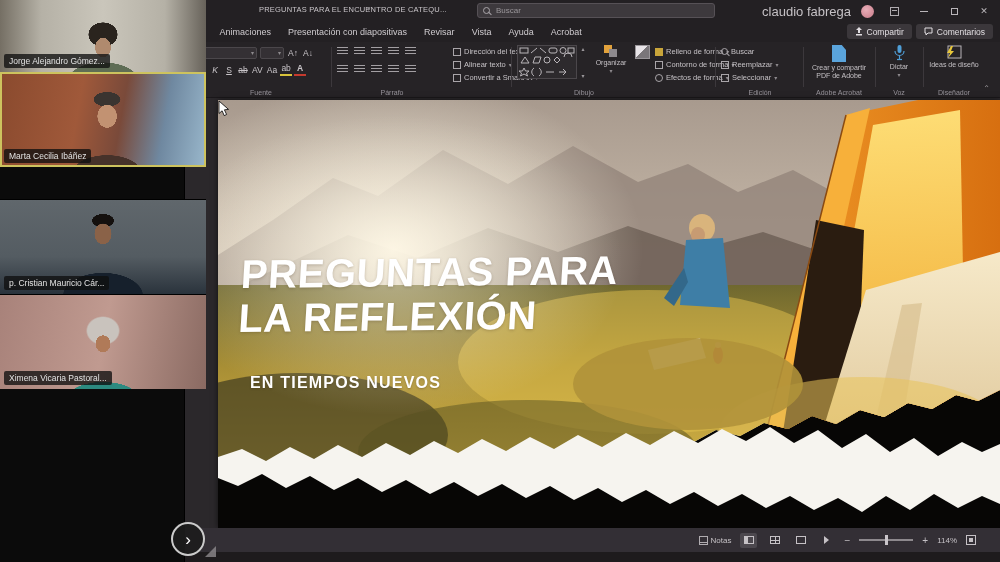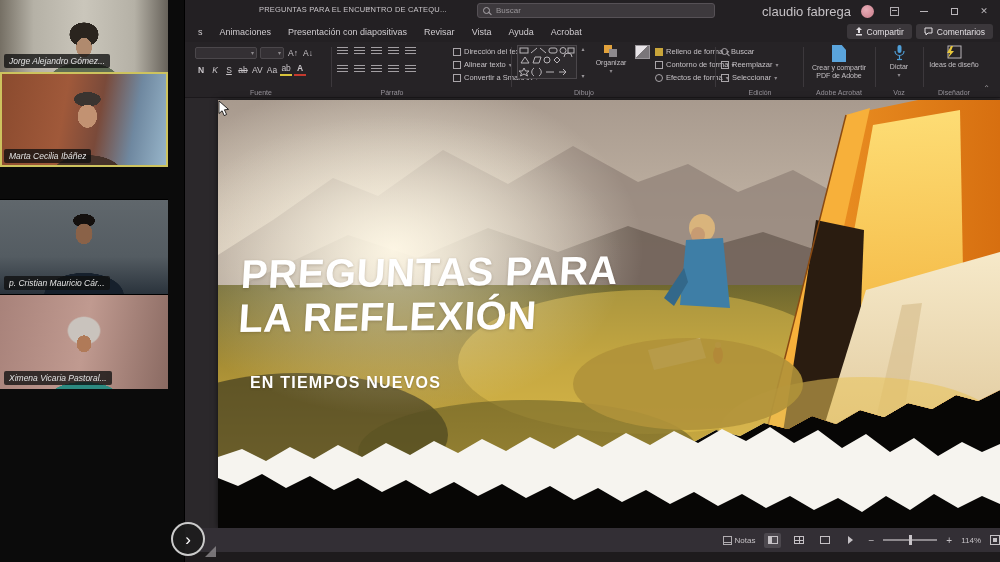--- a/index.html
+++ b/index.html
@@ -65,39 +65,39 @@
 
   
   .canvas{position:absolute;left:0;top:98px;width:100%;height:430px;background:#2b282b;}
   .slide{position:absolute;left:33px;top:2px;width:782px;height:428px;background:#fff;box-shadow:0 0 6px rgba(0,0,0,.6);overflow:hidden;}
   .slide svg{position:absolute;left:0;top:0;}
   .slide-title{position:absolute;left:22px;top:150px;color:#fff;font-weight:bold;font-size:40px;line-height:44px;letter-spacing:.5px;transform:skewX(-4deg) rotate(-.6deg);text-shadow:0 1px 3px rgba(60,40,20,.25);font-family:"DejaVu Sans",sans-serif;}
   .slide-sub{position:absolute;left:32px;top:274px;color:#fff;font-weight:bold;font-size:16px;letter-spacing:1.2px;text-shadow:0 1px 2px rgba(60,40,20,.3);}
   .cursor{position:absolute;left:554px;top:408px;}
 
   
-  .statusbar{position:absolute;left:0;top:528px;width:100%;height:24px;background:#332f35;display:flex;align-items:center;justify-content:flex-end;gap:9px;padding-right:0;}
+  .statusbar{position:absolute;left:0;top:528px;width:100%;height:24px;background:#332f35;display:flex;align-items:center;justify-content:flex-end;gap:9px;padding-right:24px;}
   .sb-item{display:flex;align-items:center;gap:3px;color:#c5c1c5;font-size:8px;}
   .noteicon{width:9px;height:9px;border:1px solid #b0acb0;background:linear-gradient(transparent 0 5px,#b0acb0 5px 6px,transparent 6px);}
   .viewbtn{width:17px;height:15px;display:flex;align-items:center;justify-content:center;border-radius:2px;}
   .viewbtn.sel{background:#4c484e;}
   .vicon{width:10px;height:8px;border:1px solid #c5c1c5;}
   .vicon.grid{background:linear-gradient(90deg,transparent 0 4px,#c5c1c5 4px 5px,transparent 5px),linear-gradient(transparent 0 3px,#c5c1c5 3px 4px,transparent 4px);}
   .vicon.norm{background:linear-gradient(90deg,#c5c1c5 0 3px,transparent 3px);}
   .vicon.tri{border:none;width:0;height:0;border-left:5px solid #c5c1c5;border-top:4px solid transparent;border-bottom:4px solid transparent;}
   .zoomtrack{width:54px;height:2px;background:#8d898d;position:relative;}
   .zoomknob{position:absolute;left:26px;top:-4px;width:3px;height:10px;background:#c9c5c9;}
   .zsign{color:#c5c1c5;font-size:10px;}
   .fiticon{width:10px;height:10px;border:1px solid #c5c1c5;position:relative;}
   .fiticon::after{content:"";position:absolute;inset:2px;background:#c5c1c5;}
   .bottomstrip{position:absolute;left:0;top:552px;width:100%;height:10px;background:#1e1b1d;}
 
   
   #sidebar{position:absolute;left:0;top:0;width:185px;height:562px;background:#0b0b0b;border-right:1px solid #000;z-index:20;}
-  .tile{position:relative;width:168px;border-top:1px solid #000;overflow:hidden;font-style:italic;}
+  .tile{position:relative;width:206px;border-top:1px solid #000;overflow:hidden;}
   .tile:first-child{border-top:none;}
   .namebadge{position:absolute;left:4px;bottom:4px;background:rgba(16,16,16,.78);border-radius:2px;padding:2px 5px;display:flex;align-items:center;gap:3px;max-width:170px;}
   .namebadge span{font-size:8.5px;color:#e2e2e2;white-space:nowrap;overflow:hidden;text-overflow:ellipsis;}
   .t-active{outline:2px solid #cdc35e;outline-offset:-2px;}
   .t1{height:72px;background:
       radial-gradient(ellipse 13px 16px at 50% 66%,#b08a6e 60%,transparent 61%),
       radial-gradient(ellipse 24px 20px at 50% 48%,#2a241e 60%,transparent 61%),
       radial-gradient(ellipse 58px 30px at 50% 112%,#5f6d55 60%,transparent 61%),
       linear-gradient(90deg,#756f64 0%,#b5b1a6 20%,#cac6bb 50%,#b5b1a6 80%,#67625a 100%);}
   .t2{height:95px;background:

